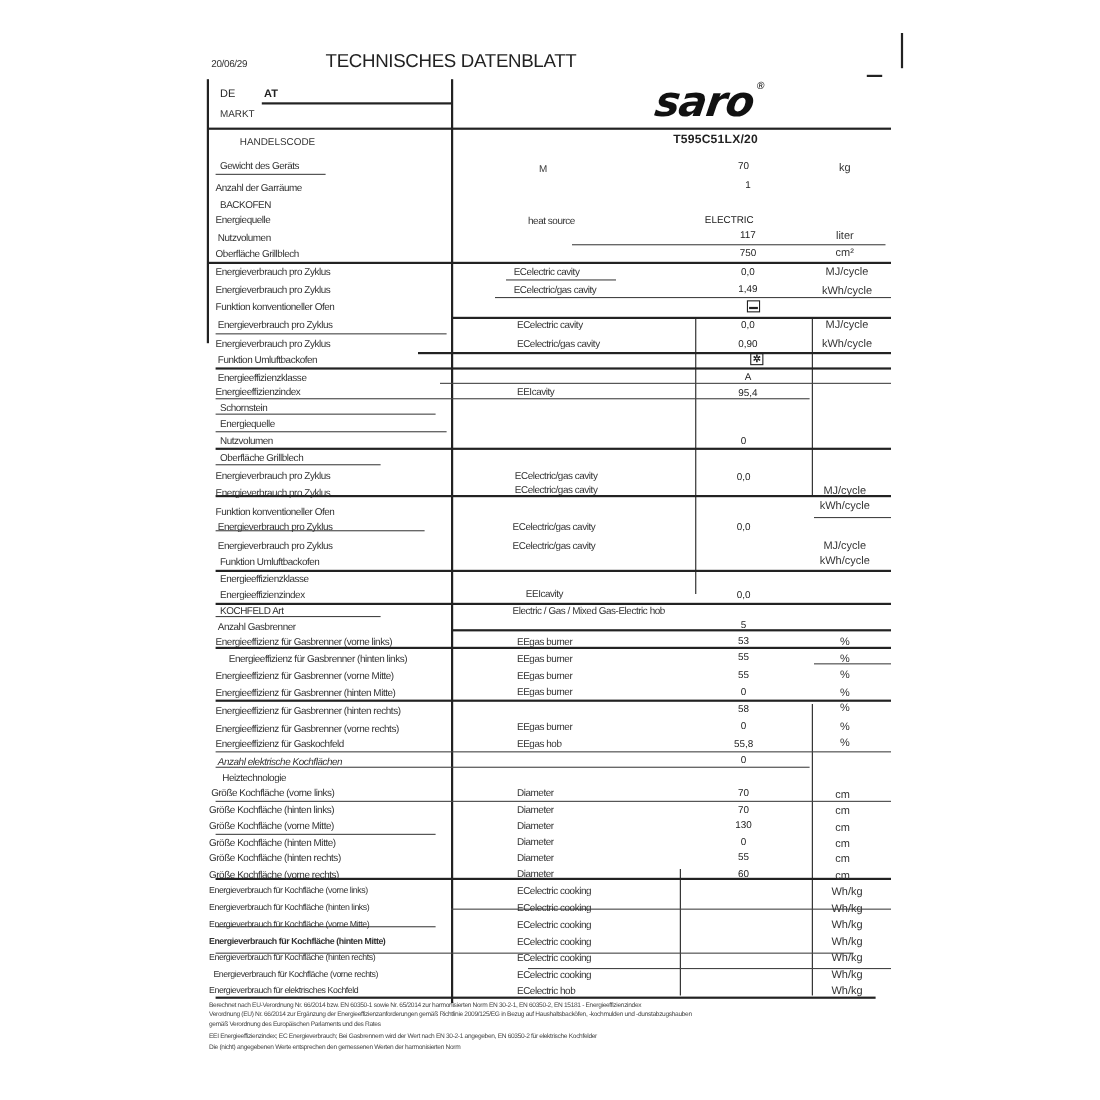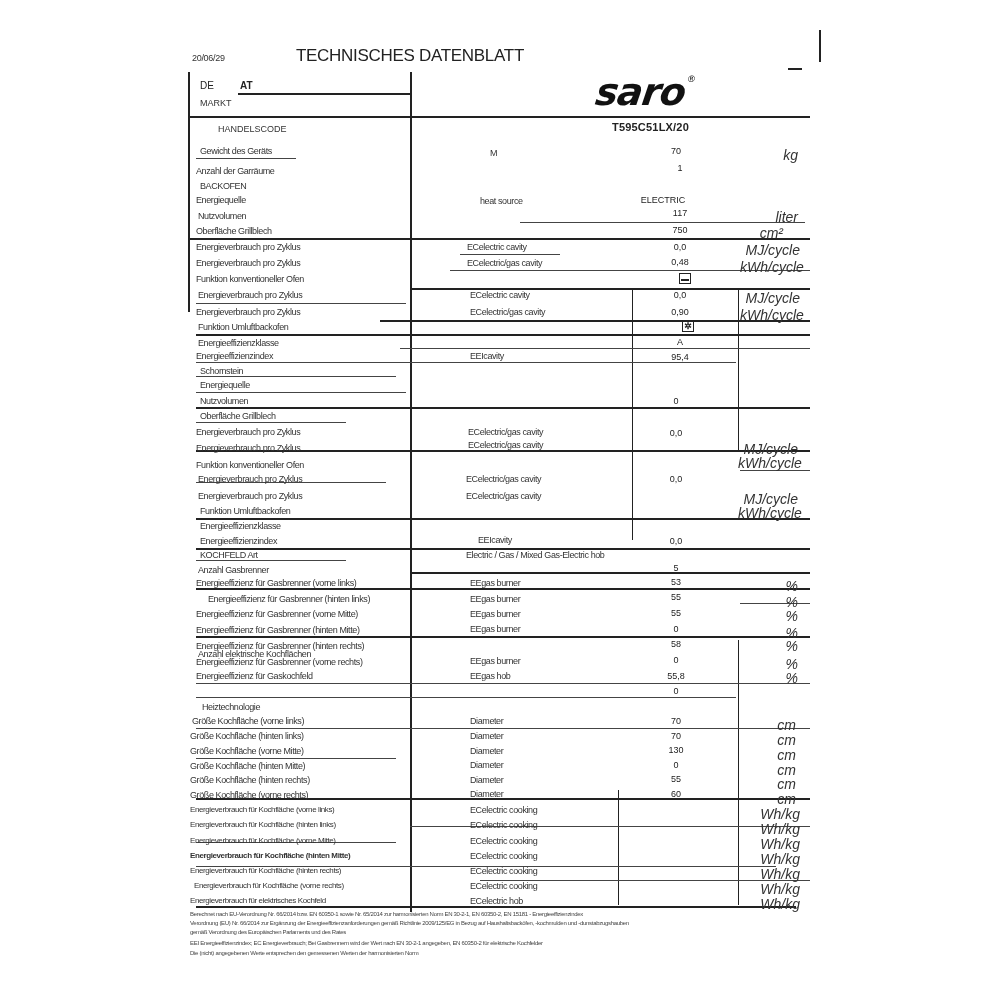--- a/index.html
+++ b/index.html
@@ -11,21 +11,21 @@
   .logo { left:596px; top:70px; font-size:38px; font-weight:900; font-style:italic;
           letter-spacing:-1px; color:#111; font-family:"DejaVu Sans", sans-serif; transform:skewX(-8deg); }
   .logo sup { font-size:9px; font-weight:normal; vertical-align:top; position:relative; top:4px; }
   .hline { position:absolute; height:2px; background:#222; }
   .hline.thin { height:1px; background:#444; }
   .vline { position:absolute; width:2px; background:#222; }
   .vline.thin { width:1px; }
   .row-label { position:absolute; font-size:9px; color:#333; white-space:nowrap; letter-spacing:-0.4px; }
   .row-sub { position:absolute; font-size:9px; color:#333; white-space:nowrap; letter-spacing:-0.4px; }
   .row-val { position:absolute; font-size:9px; color:#222; white-space:nowrap; text-align:center; width:60px; }
-  .row-unit { position:absolute; font-size:14px; color:#333; white-space:nowrap; text-align:right; width:60px;font-style:italic; }
+  .row-unit { position:absolute; font-size:10px; color:#333; white-space:nowrap; text-align:center; width:60px; }
   .hdr { font-size:10px; color:#222; }
   .model { left:612px; top:121px; font-size:11px; font-weight:bold; color:#222; letter-spacing:0.2px; }
   .footnote { position:absolute; left:190px; font-size:6px; color:#444; white-space:nowrap; letter-spacing:-0.3px; }
   .icon-box { position:absolute; width:12px; height:11px; border:1.5px solid #222; box-sizing:border-box; }
   .icon-box.oven::after { content:""; position:absolute; left:1px; right:1px; bottom:2px; height:2px; background:#222; }
   .icon-box.fan { font-size:9px; line-height:8px; text-align:center; font-weight:bold; }
   .corner-mark { position:absolute; background:#222; }
 </style>
 </head>
 <body>
@@ -103,30 +103,30 @@
 <div class="row-label" style="left:196px;top:195px;">Energiequelle</div>
 <div class="row-sub" style="left:480px;top:196px;">heat source</div>
 <div class="row-val" style="left:633px;top:195px;">ELECTRIC</div>
 
 <div class="row-label" style="left:198px;top:211px;">Nutzvolumen</div>
 <div class="row-val" style="left:650px;top:208px;">117</div>
 <div class="row-unit" style="left:738px;top:209px;">liter</div>
 
 <div class="row-label" style="left:196px;top:226px;">Oberfläche Grillblech</div>
 <div class="row-val" style="left:650px;top:225px;">750</div>
-<div class="row-unit" style="left:723px;top:225px;">cm²</div>
+<div class="row-unit" style="left:738px;top:225px;">cm²</div>
 
 <div class="row-label" style="left:196px;top:242px;">Energieverbrauch pro Zyklus</div>
 <div class="row-sub" style="left:467px;top:242px;">ECelectric cavity</div>
 <div class="row-val" style="left:650px;top:242px;">0,0</div>
 <div class="row-unit" style="left:740px;top:242px;">MJ/cycle</div>
 
 <div class="row-label" style="left:196px;top:258px;">Energieverbrauch pro Zyklus</div>
 <div class="row-sub" style="left:467px;top:258px;">ECelectric/gas cavity</div>
-<div class="row-val" style="left:650px;top:257px;">0,48</div>
+<div class="row-val" style="left:650px;top:257px;">1,49</div>
 <div class="row-unit" style="left:740px;top:259px;">kWh/cycle</div>
 
 <div class="row-label" style="left:196px;top:274px;">Funktion konventioneller Ofen</div>
 <div class="icon-box oven" style="left:679px;top:273px;"></div>
 
 <div class="row-label" style="left:198px;top:290px;">Energieverbrauch pro Zyklus</div>
 <div class="row-sub" style="left:470px;top:290px;">ECelectric cavity</div>
 <div class="row-val" style="left:650px;top:290px;">0,0</div>
 <div class="row-unit" style="left:740px;top:290px;">MJ/cycle</div>
 
@@ -212,21 +212,21 @@
 <div class="row-label" style="left:196px;top:657px;">Energieeffizienz für Gasbrenner (vorne rechts)</div>
 <div class="row-sub" style="left:470px;top:656px;">EEgas burner</div>
 <div class="row-val" style="left:646px;top:655px;">0</div>
 <div class="row-unit" style="left:738px;top:656px;">%</div>
 
 <div class="row-label" style="left:196px;top:671px;">Energieeffizienz für Gaskochfeld</div>
 <div class="row-sub" style="left:470px;top:671px;">EEgas hob</div>
 <div class="row-val" style="left:646px;top:671px;">55,8</div>
 <div class="row-unit" style="left:738px;top:670px;">%</div>
 
-<div class="row-label" style="left:198px;top:649px;">Anzahl elektrische Kochflächen</div>
+<div class="row-label" style="left:198px;top:687px;font-style:italic;">Anzahl elektrische Kochflächen</div>
 <div class="row-val" style="left:646px;top:686px;">0</div>
 
 <div class="row-label" style="left:202px;top:702px;">Heiztechnologie</div>
 
 <div class="row-label" style="left:192px;top:716px;">Größe Kochfläche (vorne links)</div>
 <div class="row-sub" style="left:470px;top:716px;">Diameter</div>
 <div class="row-val" style="left:646px;top:716px;">70</div>
 <div class="row-unit" style="left:736px;top:717px;">cm</div>
 
 <div class="row-label" style="left:190px;top:731px;">Größe Kochfläche (hinten links)</div>

